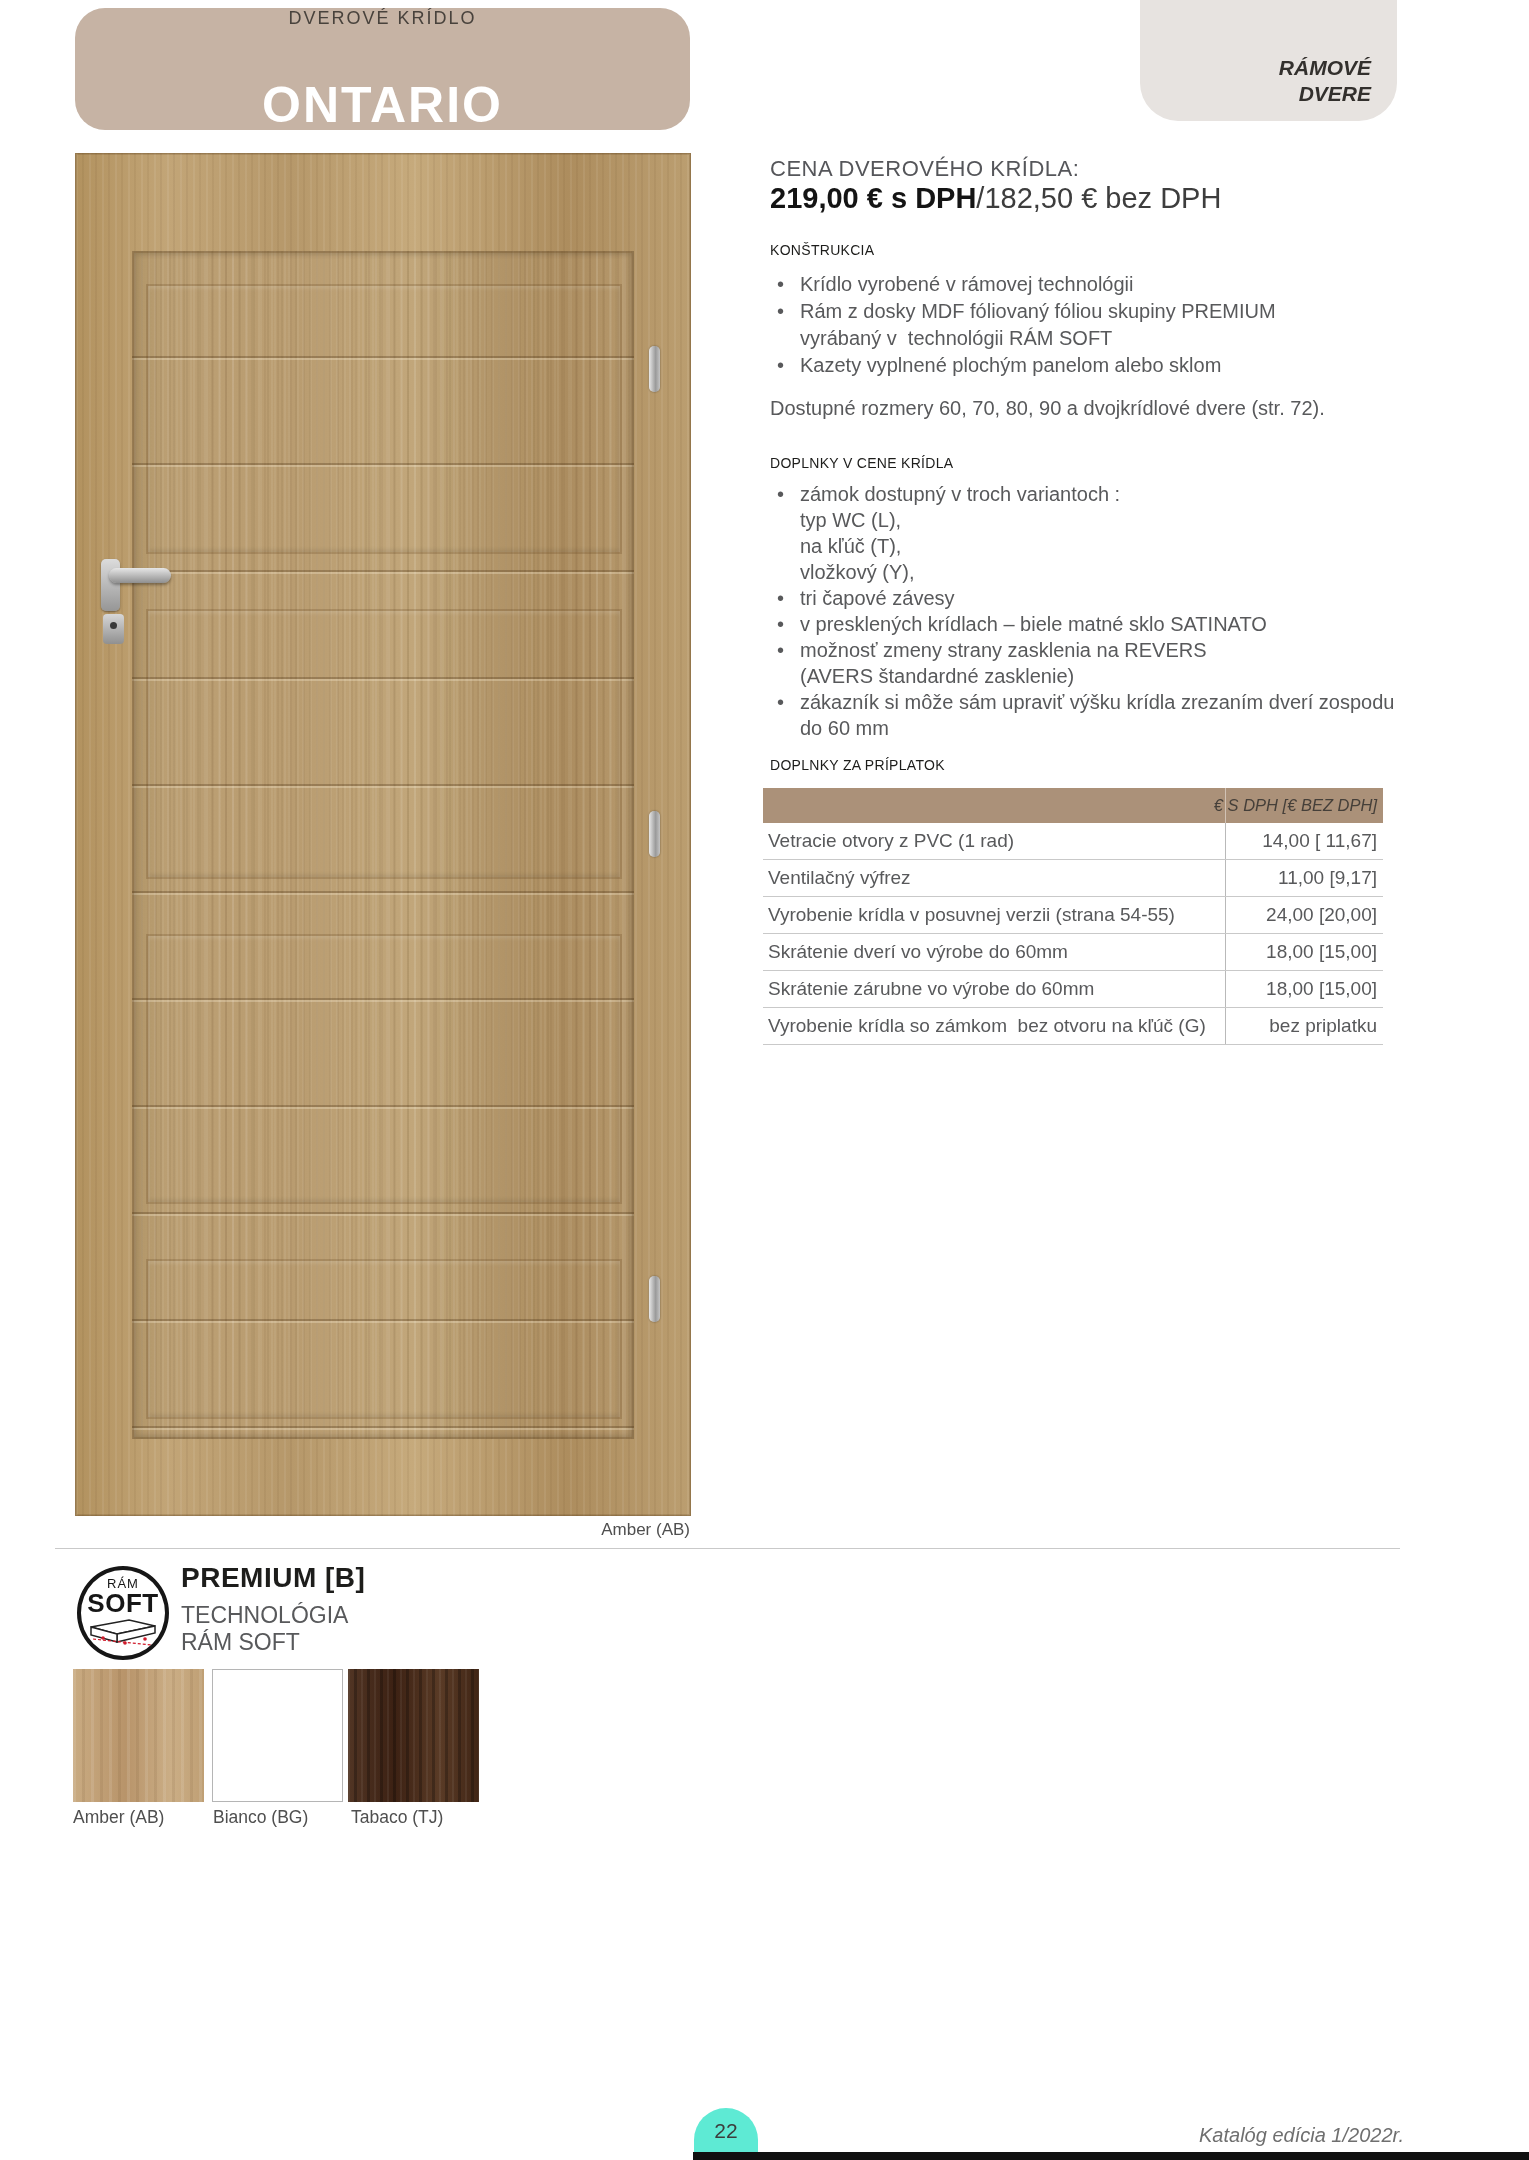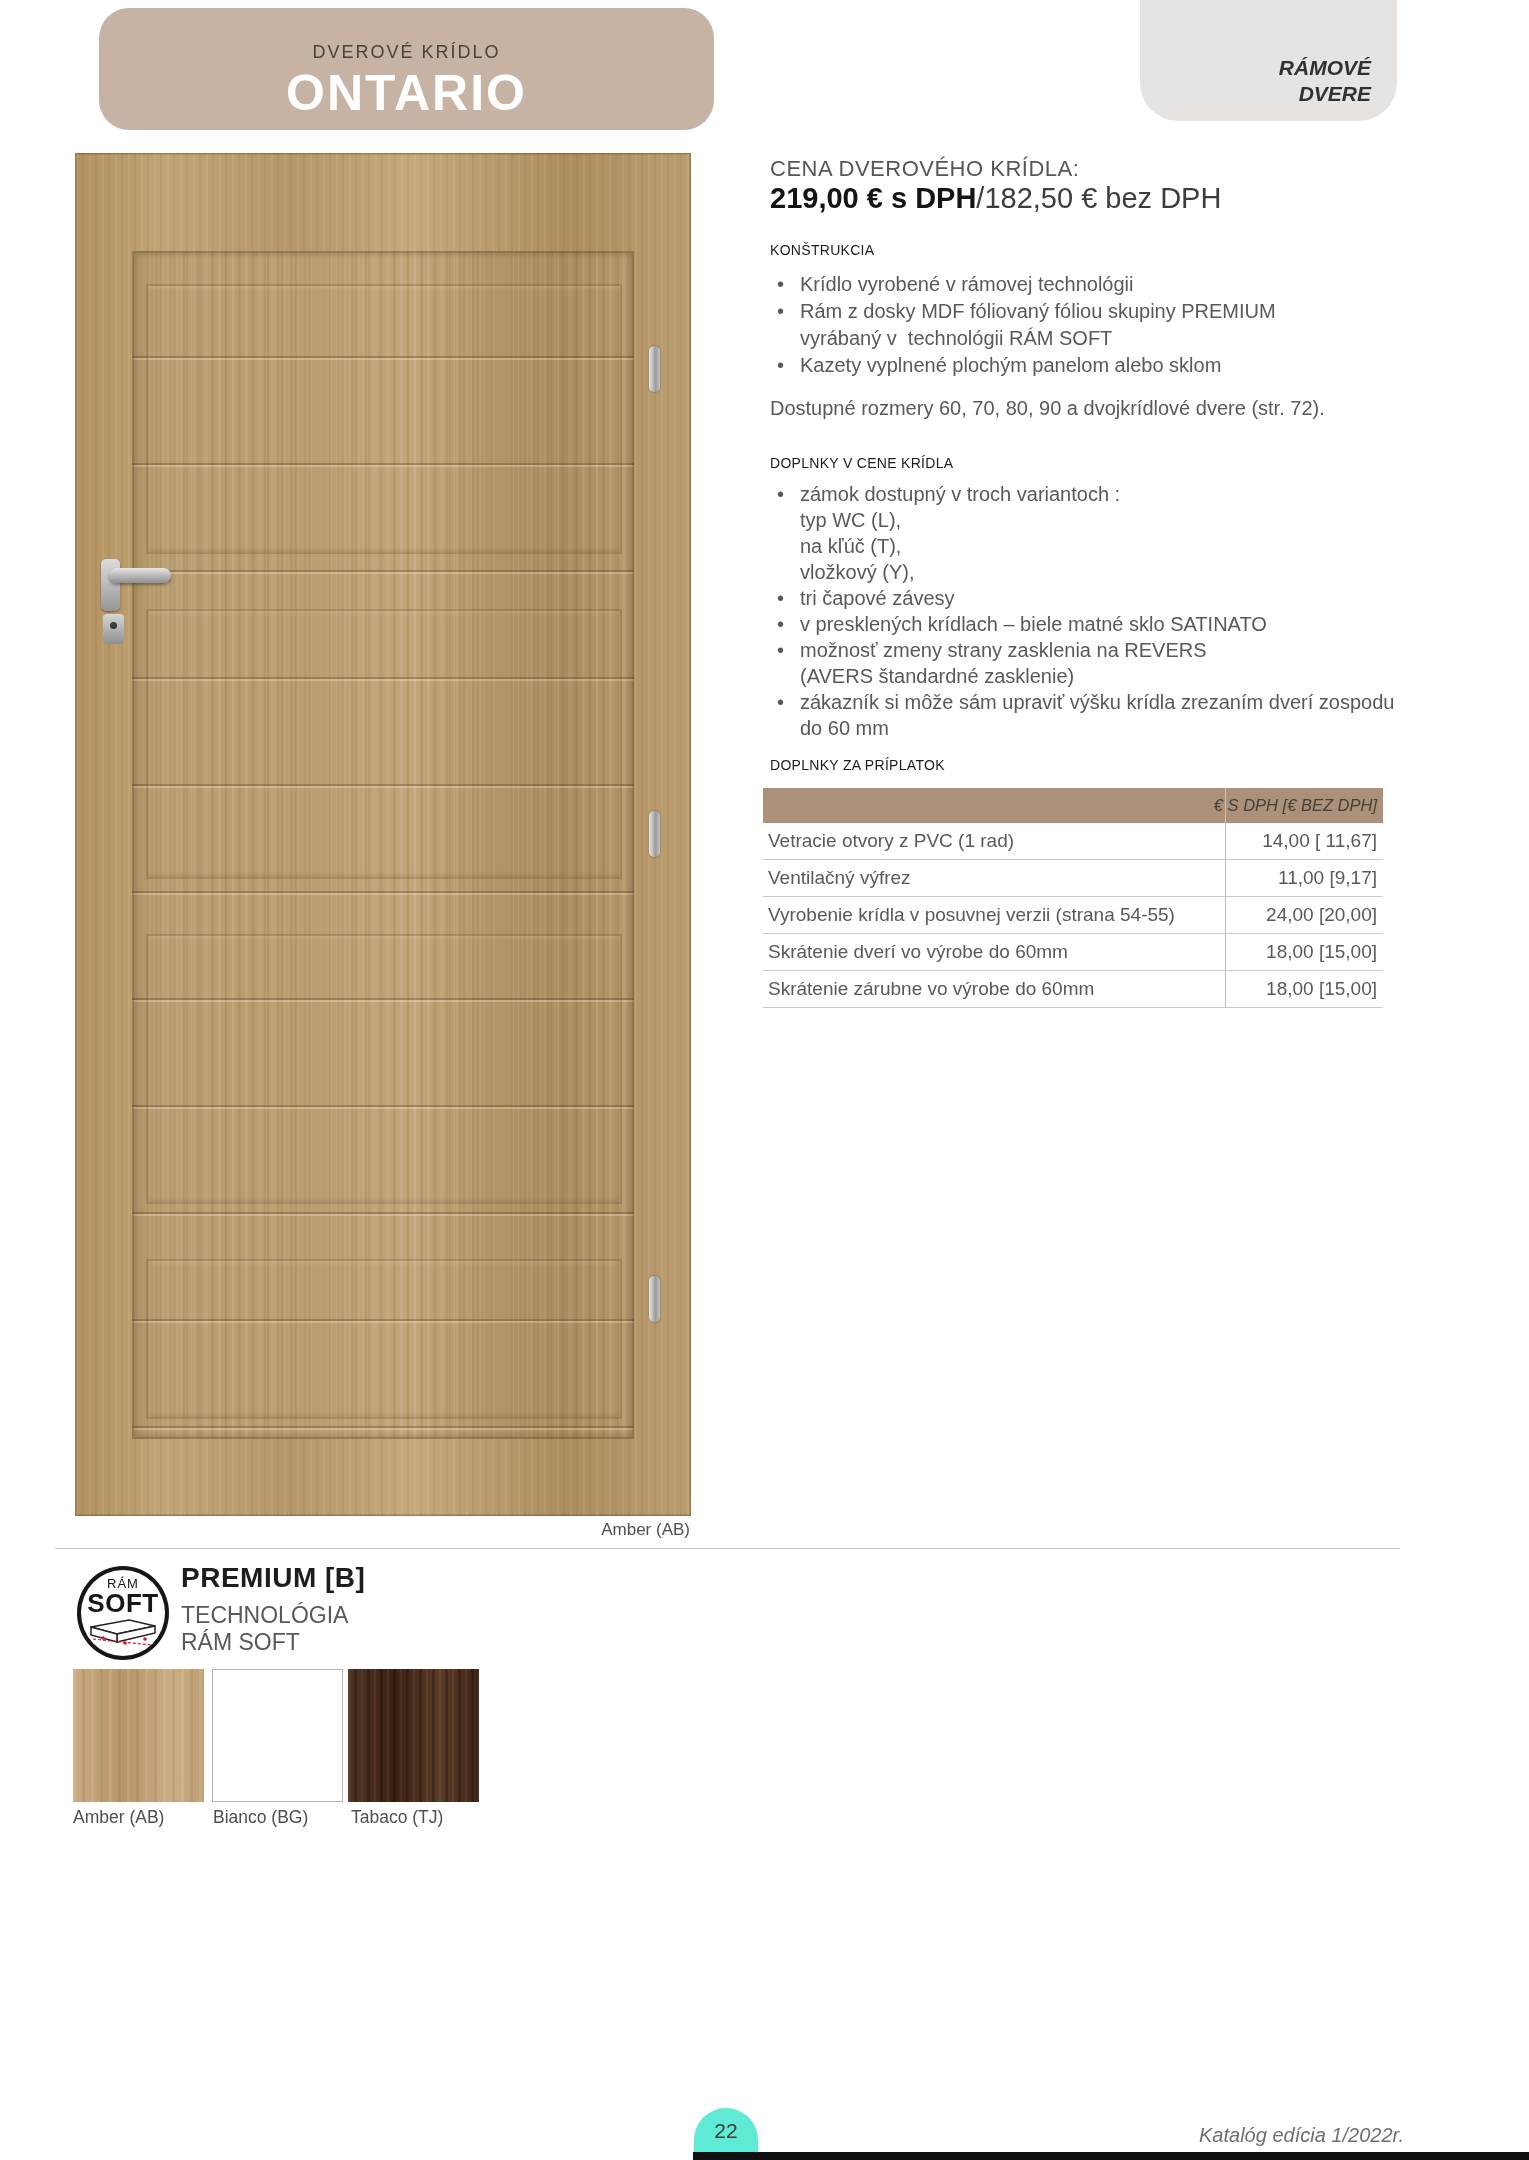--- a/index.html
+++ b/index.html
@@ -7,23 +7,21 @@
   .page {
     position: relative; width: 1529px; height: 2160px;
     background: #ffffff; overflow: hidden;
     font-family: "Liberation Sans", sans-serif; color: #58595b;
   }
 
   
   .header-box {
     position: absolute; left: 75px; top: 8px; width: 615px; height: 122px;
     background: #c6b3a4; border-radius: 30px;
-    display: flex; flex-direction: column; align-items: center; justify-content: flex-end;
-    padding-bottom: 12px;
-    margin-left: 24px;
+    display: flex; flex-direction: column; align-items: center; justify-content: space-between;
   }
   .kicker { font-size: 18px; letter-spacing: 2px; color: #48423c; margin-bottom: 5px; }
   .title  { font-size: 50px; font-weight: bold; color: #ffffff; letter-spacing: 2px; line-height: 1; }
 
   .corner-badge {
     position: absolute; left: 1140px; top: 0; width: 257px; height: 121px;
     background: #e7e3e0; border-radius: 0 0 38px 38px;
     display: flex; flex-direction: column; justify-content: flex-end; align-items: flex-end;
     padding: 0 26px 14px 0;
     font-weight: bold; font-style: italic; font-size: 21px; line-height: 26px; color: #33302d;
@@ -284,20 +282,24 @@
         <div class="cr">24,00 [20,00]</div>
       </div>
     <div class="trow">
         <div class="cl">Skrátenie dverí vo výrobe do 60mm</div>
         <div class="cr">18,00 [15,00]</div>
       </div>
     <div class="trow">
         <div class="cl">Skrátenie zárubne vo výrobe do 60mm</div>
         <div class="cr">18,00 [15,00]</div>
       </div>
+    <div class="trow">
+        <div class="cl">Vyrobenie krídla so zámkom  bez otvoru na kľúč (G)</div>
+        <div class="cr">bez priplatku</div>
+      </div>
   </div>
 
   <div class="section-divider"></div>
 
   <div class="ramsoft">
     <div class="t1">RÁM</div>
     <div class="t2">SOFT</div>
     <svg width="72" height="32" viewBox="0 0 72 32">
       <polygon points="4,10 42,3 68,9 30,17" fill="#ffffff" stroke="#222222" stroke-width="1.5"></polygon>
       <polygon points="30,17 68,9 68,16 30,25" fill="#ffffff" stroke="#222222" stroke-width="1.5"></polygon>

